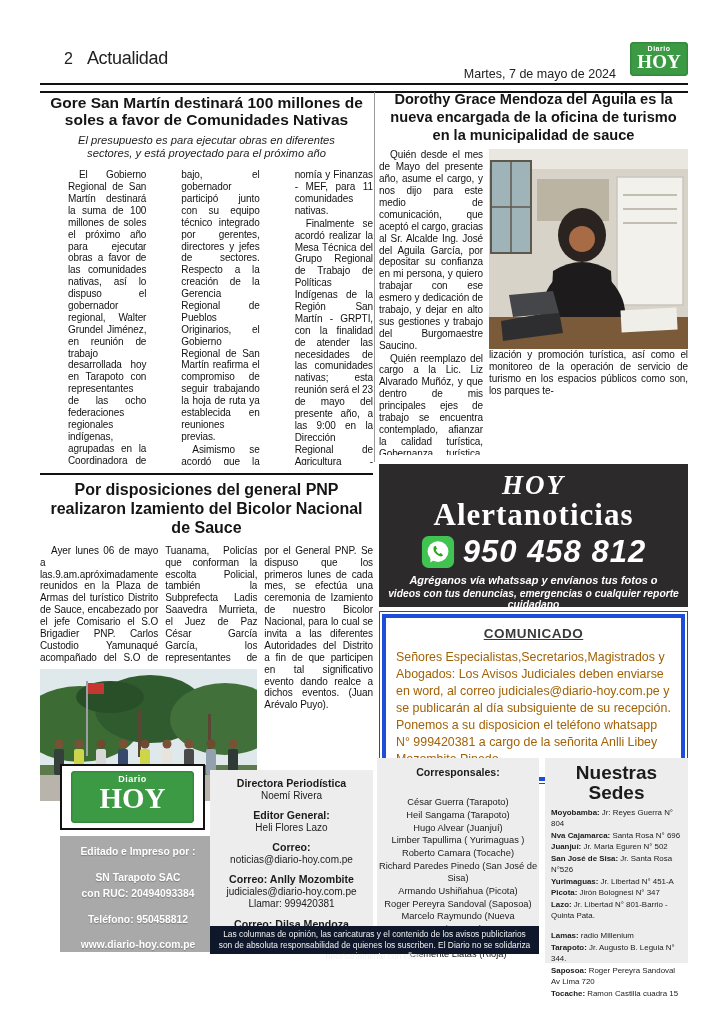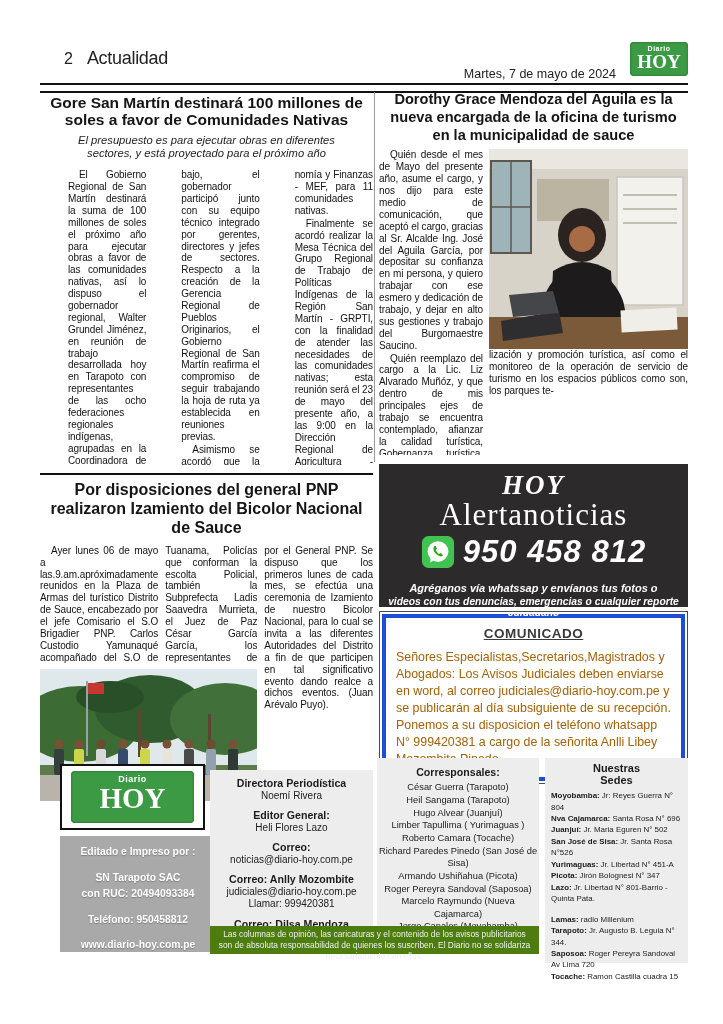--- a/index.html
+++ b/index.html
@@ -47,25 +47,25 @@
   .a2-right{flex:1;min-width:0;}
   .a2-cols23{display:flex;gap:6px;}
   .a2-cols23>div{flex:1;}
   .photo{position:relative;overflow:hidden;background:#cfcfcf;}
   .photo svg{display:block;}
   
   .alert{margin-top:9px;background:#2d2a2b;color:#fff;text-align:center;
          padding:8px 6px 7px;box-sizing:border-box;height:143px;}
   .alert .brand{font-family:"Liberation Serif",serif;font-weight:bold;font-style:italic;
                 font-size:27px;line-height:1.0;letter-spacing:2px;}
-  .alert .ttl{font-family:"Liberation Serif",serif;font-weight:normal;font-size:31px;
+  .alert .ttl{font-family:"Liberation Serif",serif;font-weight:bold;font-size:31px;
               line-height:1.05;letter-spacing:1px;}
   .alert .phone-row{display:flex;align-items:center;justify-content:center;gap:8px;margin-top:2px;}
   .alert .phone{font-weight:bold;font-style:italic;font-size:31px;letter-spacing:1px;text-align:right;}
-  .alert .s1{font-style:italic;font-weight:bold;font-size:11px;margin-top:12px;}
+  .alert .s1{font-style:italic;font-weight:bold;font-size:11px;margin-top:4px;}
   .alert .s2{font-style:italic;font-weight:bold;font-size:10.3px;margin-top:2px;}
   
   .comunicado{margin-top:7px;border:4px solid #1d4ed8;outline:1px solid #4a4a4a;outline-offset:2px;
               padding:8px 10px 10px;box-sizing:border-box;min-height:138px;margin-left:3px;margin-right:3px;}
   .comunicado .ct{font-size:13.5px;font-weight:bold;text-decoration:underline;text-align:center;
                   color:#3a3a3a;letter-spacing:0.5px;margin-bottom:8px;}
   .comunicado .cb{font-size:12.4px;line-height:1.36;color:#a16207;}
   
   .footer{position:absolute;left:40px;top:758px;width:648px;height:200px;font-family:"Liberation Sans",sans-serif;}
   .pub-logo-box{position:absolute;left:20px;top:6px;width:145px;height:66px;background:#fff;
@@ -77,27 +77,27 @@
             color:#fff;font-weight:bold;text-align:center;font-size:10.3px;line-height:1.25;
             padding-top:10px;box-sizing:border-box;text-shadow:0 1px 1px #7d7d7d;}
   .pub-info div{margin-bottom:3px;}
   .pub-info .gap{height:10px;margin:0;}
   .staff-box{position:absolute;left:170px;top:12px;width:163px;height:168px;background:#ededed;
              text-align:center;font-size:10px;line-height:1.22;padding-top:7px;box-sizing:border-box;color:#1b1b1b;}
   .staff-box .b{font-weight:bold;font-size:10.6px;}
   .staff-box .grp{margin-bottom:7px;}
   .corr-box{position:absolute;left:337px;top:0;width:162px;height:168px;background:#ededed;
             text-align:center;font-size:9.3px;line-height:1.36;padding-top:7px;box-sizing:border-box;color:#1b1b1b;}
-  .corr-box .b{font-weight:bold;font-size:10.6px;margin-bottom:2px;}
-  .disclaimer{position:absolute;left:170px;top:168px;width:329px;height:28px;background:#4d7c0f;
+  .corr-box .b{font-weight:bold;font-size:10.6px;margin-bottom:17px;}
+  .disclaimer{position:absolute;left:170px;top:168px;width:329px;height:28px;background:#0f172a;
               color:#f0f0f0;font-size:8.4px;line-height:1.3;text-align:center;
               padding:3px 6px;box-sizing:border-box;}
   .sedes-box{position:absolute;left:505px;top:0;width:143px;height:205px;background:#ededed;
              padding:5px 6px;box-sizing:border-box;font-size:7.9px;line-height:1.45;color:#1b1b1b;}
-  .sedes-box .st{text-align:center;font-weight:bold;font-size:11px;line-height:1.05;margin-bottom:4px;}
+  .sedes-box .st{text-align:center;font-weight:bold;font-size:19px;line-height:1.05;margin-bottom:4px;}
   .sedes-box .row{white-space:normal;}
   .sedes-box .row b{font-weight:bold;}
   .sedes-box .row.sp{margin-bottom:9px;}
   
   .quotebar{position:absolute;left:40px;top:962px;width:648px;height:36px;background:#6cb768;
             color:#fff;font-weight:bold;font-size:11.5px;line-height:1.3;text-align:center;
             display:flex;align-items:center;justify-content:center;box-sizing:border-box;padding:2px 70px;}
 </style>
 </head>
 <body>

